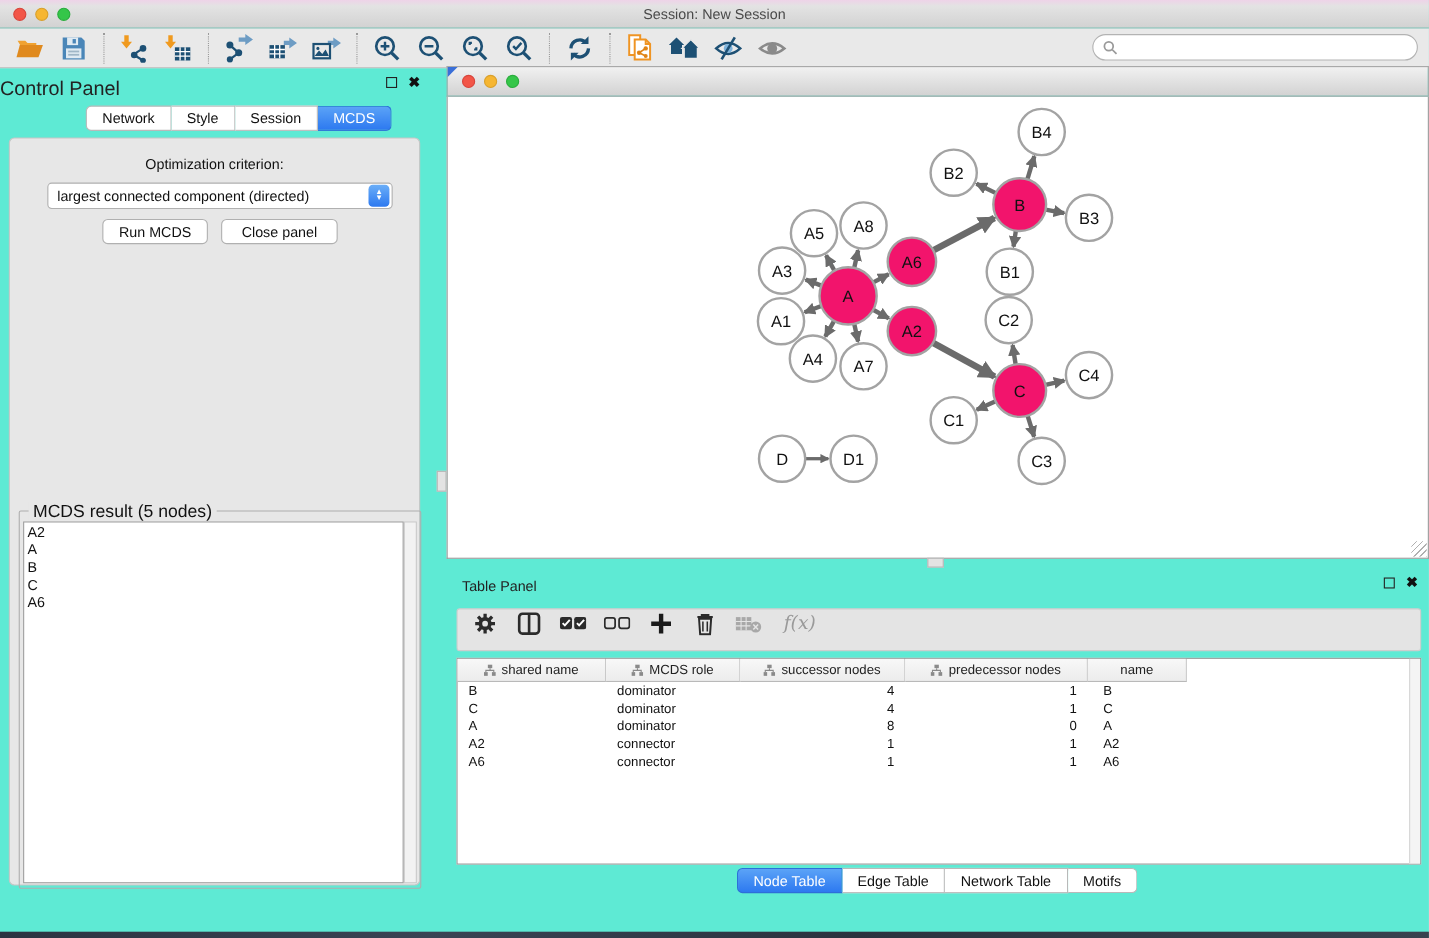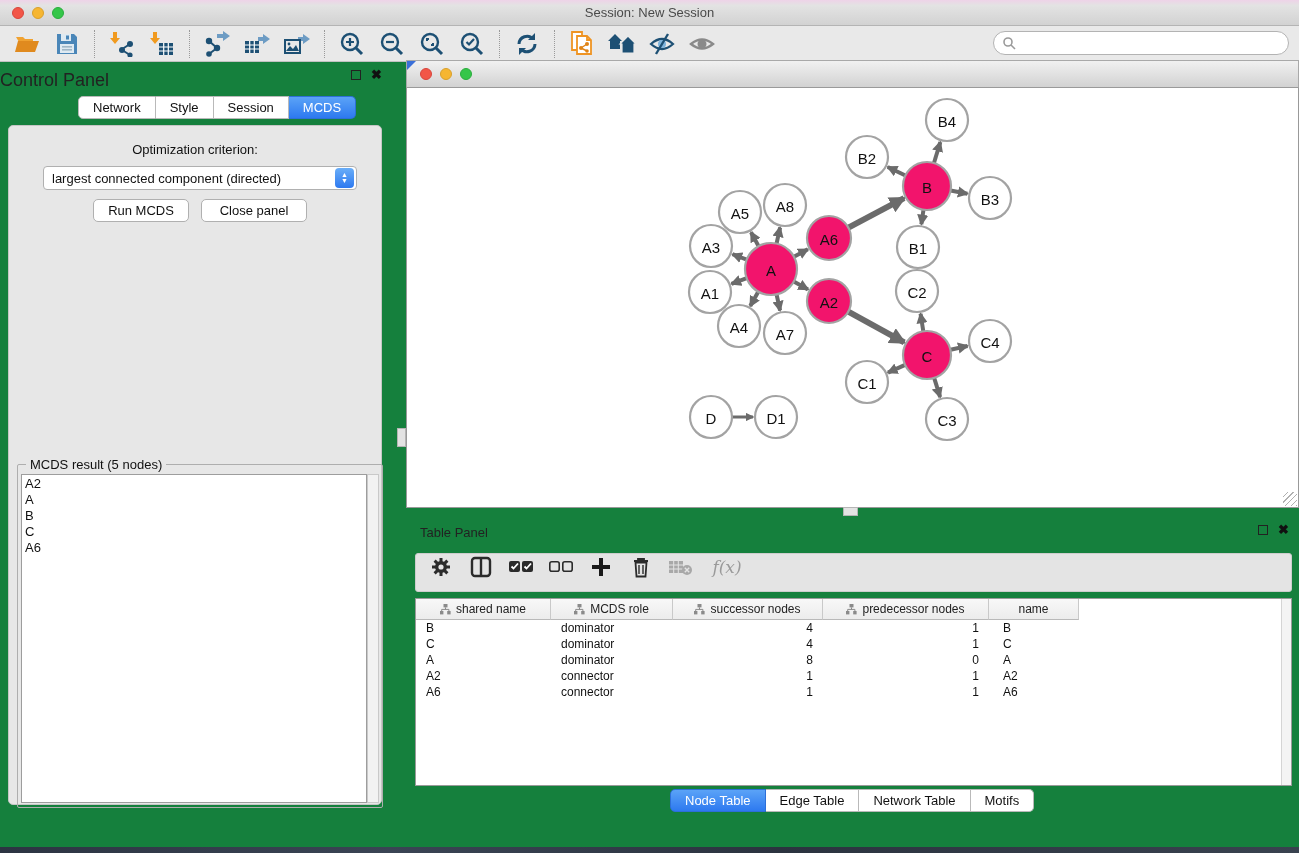--- a/index.html
+++ b/index.html
@@ -1,18 +1,18 @@
 <!DOCTYPE html>
 <html><head>
 <meta charset="utf-8">
 <style>
   * { margin:0; padding:0; box-sizing:border-box; }
   html,body { width:1299px; height:853px; }
   body { font-family:"Liberation Sans", sans-serif; background:#e8e8e8; position:relative; overflow:hidden; }
-  #app { position:absolute; inset:0; width:1299px; height:853px; background:#15803d; }
+  #app { position:absolute; inset:0; width:1299px; height:853px; background:#5eead4; }
 
   
   .titlebar { position:absolute; left:0; top:0; width:1299px; height:26px;
     background:linear-gradient(180deg,#eeD3e8 0%, #e3e3e3 22%, #d2d2d2 100%);
     border-bottom:1px solid #b4b4b4; }
   .traffic { position:absolute; top:7px; display:flex; gap:8px; }
   .traffic span { width:12px; height:12px; border-radius:50%; display:inline-block; }
   .tl-red { background:#f25648; border:1px solid #d8453c;}
   .tl-yellow { background:#f6b632; border:1px solid #d9a02b;}
   .tl-green { background:#35c649; border:1px solid #2aad3d;}
@@ -46,21 +46,21 @@
   .cp-select { position:absolute; left:34px; top:40px; width:314px; height:24px; background:#fff;
     border:1px solid #b0b0b0; border-radius:4px; display:flex; align-items:center; }
   .cp-select .sel-text { flex:1; font-size:13px; color:#111; padding-left:8px; white-space:nowrap; overflow:hidden; }
   .sel-stepper { width:19px; height:20px; margin-right:2px; border-radius:4px;
     background:linear-gradient(180deg,#6aaef8,#2d79f0); display:flex; flex-direction:column;
     align-items:center; justify-content:center; color:#fff; font-size:7px; line-height:6px; }
   .cp-btn { position:absolute; height:23px; background:#fff; border:1px solid #b0b0b0; border-radius:5px;
     font-size:13px; color:#111; display:flex; align-items:center; justify-content:center; }
   .groupbox { position:absolute; left:8px; top:338px; width:366px; height:344px;
     border:1px solid #aeaeae; border-radius:2px; }
-  .groupbox-label { position:absolute; left:8px; top:-8px; background:#e7e7e7; padding:0 4px; font-size:13px; color:#111; }
+  .groupbox-label { position:absolute; left:8px; top:-8px; background:#e7e7e7; padding:0 4px; font-size:16px; color:#111; }
   .mcds-list { position:absolute; left:3px; top:9px; right:15px; bottom:4px; background:#fff;
     border:1px solid #9d9d9d; font-size:13px; color:#111; padding:1px 0 0 3px; overflow:hidden; }
   .mcds-list div { line-height:16px; }
   .mcds-scroll { position:absolute; right:3px; top:9px; width:12px; bottom:4px; background:#f2f2f2; border:1px solid #c9c9c9; }
 
   
   .net-window { position:absolute; left:406px; top:60px; width:893px; height:448px; }
   .net-titlebar { position:absolute; left:0; top:0; right:0; height:28px;
     background:linear-gradient(180deg,#f1f1f1,#d2d2d2); border:1px solid #a9a9a9; border-bottom:1px solid #9a9a9a; }
   .net-title-text { position:absolute; left:0; right:0; top:7px; text-align:center; font-size:12px; color:#222; }

